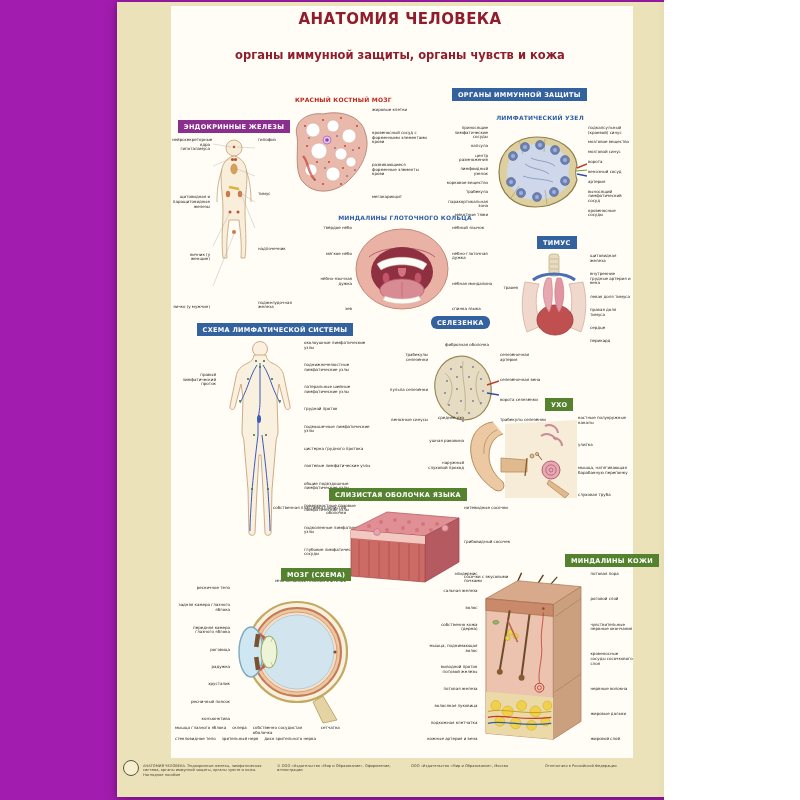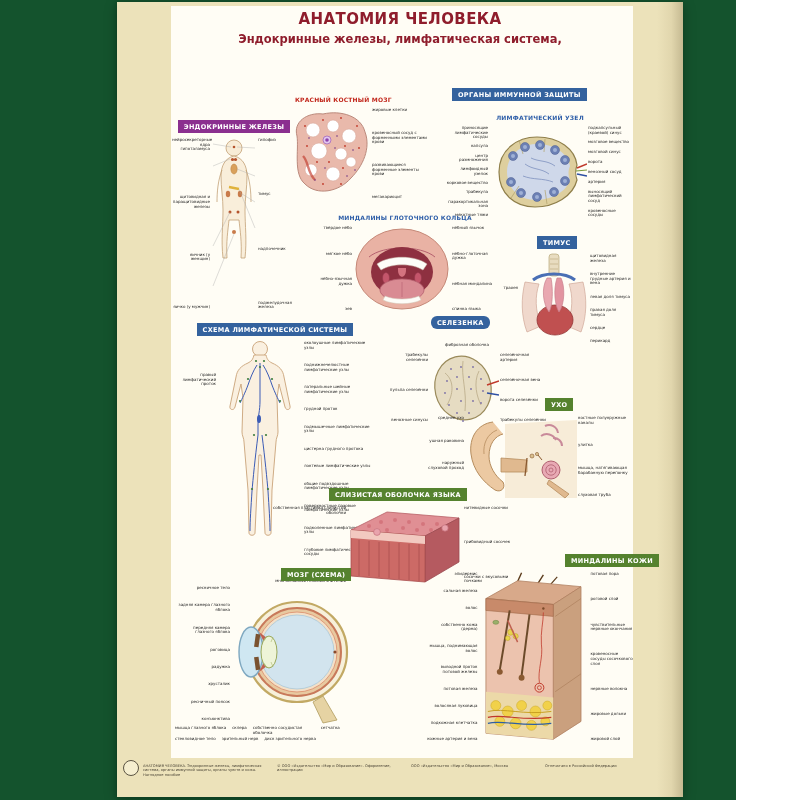--- a/index.html
+++ b/index.html
@@ -1,16 +1,16 @@
 <!DOCTYPE html>
 <html><head>
 <meta charset="utf-8">
 <style>
   html,body{margin:0;padding:0;background:#ffffff;}
-  .stage{position:relative;width:736px;height:800px;background:#14532d;overflow:hidden;
+  .stage{position:relative;width:664px;height:800px;background:#a21caf;overflow:hidden;
          font-family:"DejaVu Sans","Liberation Sans",sans-serif;}
   .poster{position:absolute;left:117px;top:2px;width:566px;height:795px;
           background:#ece2ba;box-shadow:0 3px 12px rgba(0,0,0,0.28), -1px 0 3px rgba(0,0,0,0.12);}
   .poster::after{content:'';position:absolute;right:0;top:0;bottom:0;width:26px;pointer-events:none;
           background:linear-gradient(90deg, rgba(0,0,0,0) 0%, rgba(130,110,60,0.10) 55%, rgba(95,80,40,0.28) 100%);}
   .panel{position:absolute;left:54px;top:4px;width:462px;height:752px;background:#fffdf5;}
 
   .title{position:absolute;left:0;right:0;top:8px;text-align:center;
          color:#8f1d2c;font-weight:bold;font-size:15px;letter-spacing:0.4px;}
   .subtitle{position:absolute;left:0;right:0;text-align:center;color:#8f1d2c;
@@ -42,21 +42,21 @@
   svg{display:block;}
 </style>
 </head>
 <body>
 
 <div class="stage">
   <div class="poster">
     <div class="panel"></div>
 
     <div class="title">АНАТОМИЯ ЧЕЛОВЕКА</div>
-    <div class="subtitle s1">Эндокринные железы, лимфатическая система,</div>
+    <div class="subtitle s2">органы иммунной защиты, органы чувств и кожа</div>
 
     <div class="sec" style="left:54px;top:118px;width:126px;height:200px;">
       <span class="badge purple">ЭНДОКРИННЫЕ ЖЕЛЕЗЫ</span>
       <div class="body" style="height:176px;">
         <div class="col left" style="width:40px;">
             <div class="lbl">нейросекреторные ядра гипоталамуса</div>
             <div class="lbl">щитовидная и паращитовидные железы</div>
             <div class="lbl">яичник (у женщин)</div>
             <div class="lbl">яичко (у мужчин)</div>
           </div>

